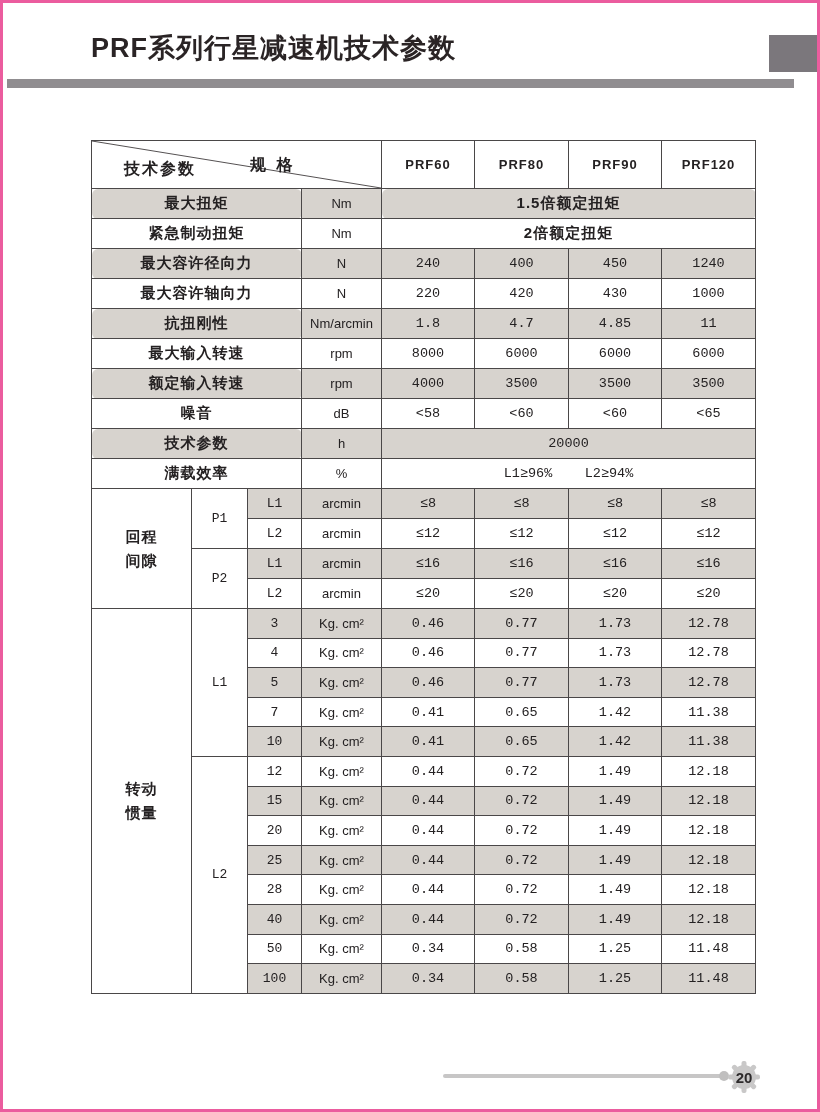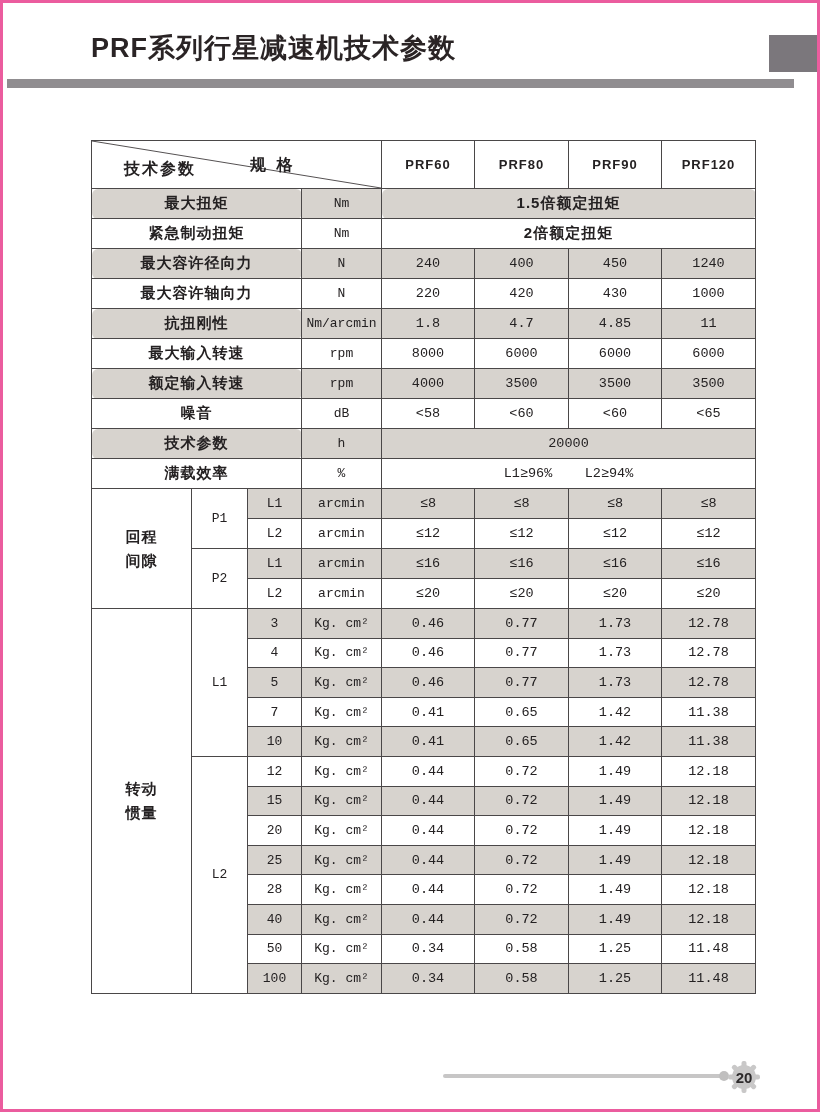--- a/index.html
+++ b/index.html
@@ -49,21 +49,21 @@
   .c-spec{
     position:absolute;top:14px;left:158px;
     font-size:16px;font-weight:600;letter-spacing:3px;
   }
   .c-param{
     position:absolute;bottom:8px;left:32px;
     font-size:16px;font-weight:600;letter-spacing:2px;
   }
   td.zh{font-size:15px;font-weight:600;letter-spacing:1px;border-radius:6px;}
   td.grp{white-space:pre-line;line-height:1.6;}
-  td.unit{font-family:Liberation Mono, monospace;font-size:13px;}
+  td.unit{font-family:Liberation Sans, sans-serif;font-size:13px;}
   td.val{font-family:"Liberation Mono","DejaVu Sans Mono",monospace;font-size:13.5px;}
   td.sub{font-family:"Liberation Mono","DejaVu Sans Mono",monospace;font-size:13px;}
   td.shade{background:#d7d3ce;}
   .footer-line{
     position:absolute;left:440px;top:1071px;width:280px;height:4px;
     background:#c7c6c6;border-radius:2px;
   }
   .footer-dot{
     position:absolute;left:716px;top:1068px;width:10px;height:10px;
     border-radius:50%;background:#c0bfbf;

